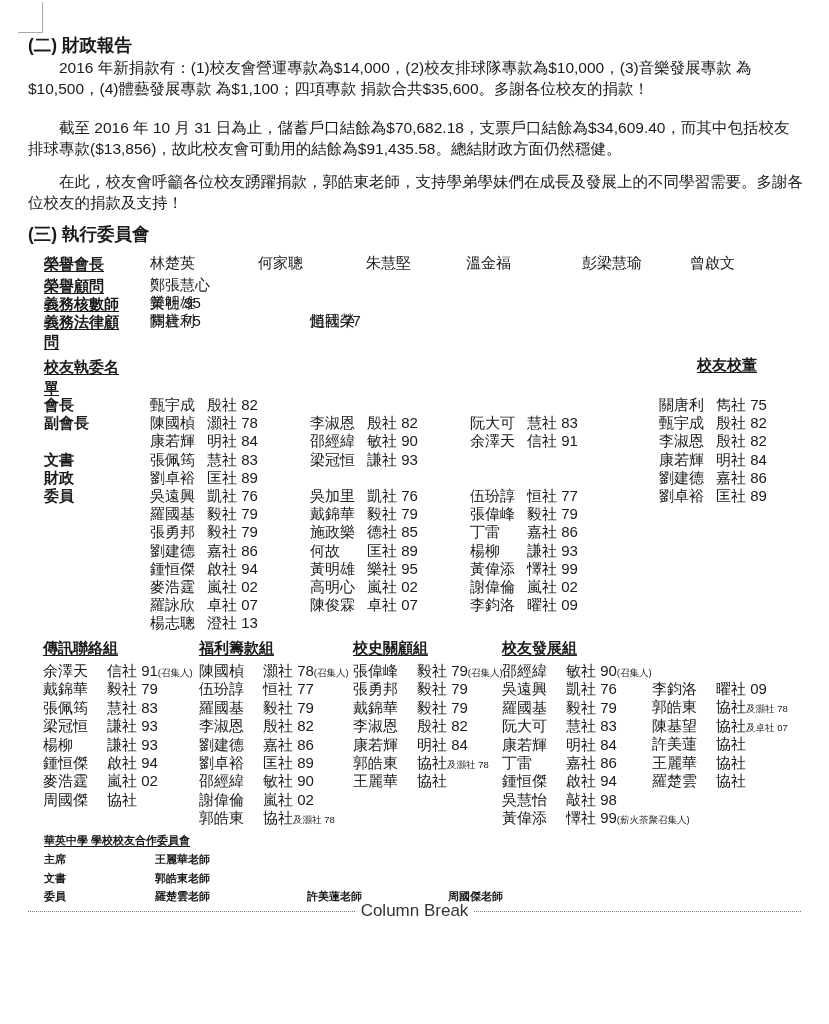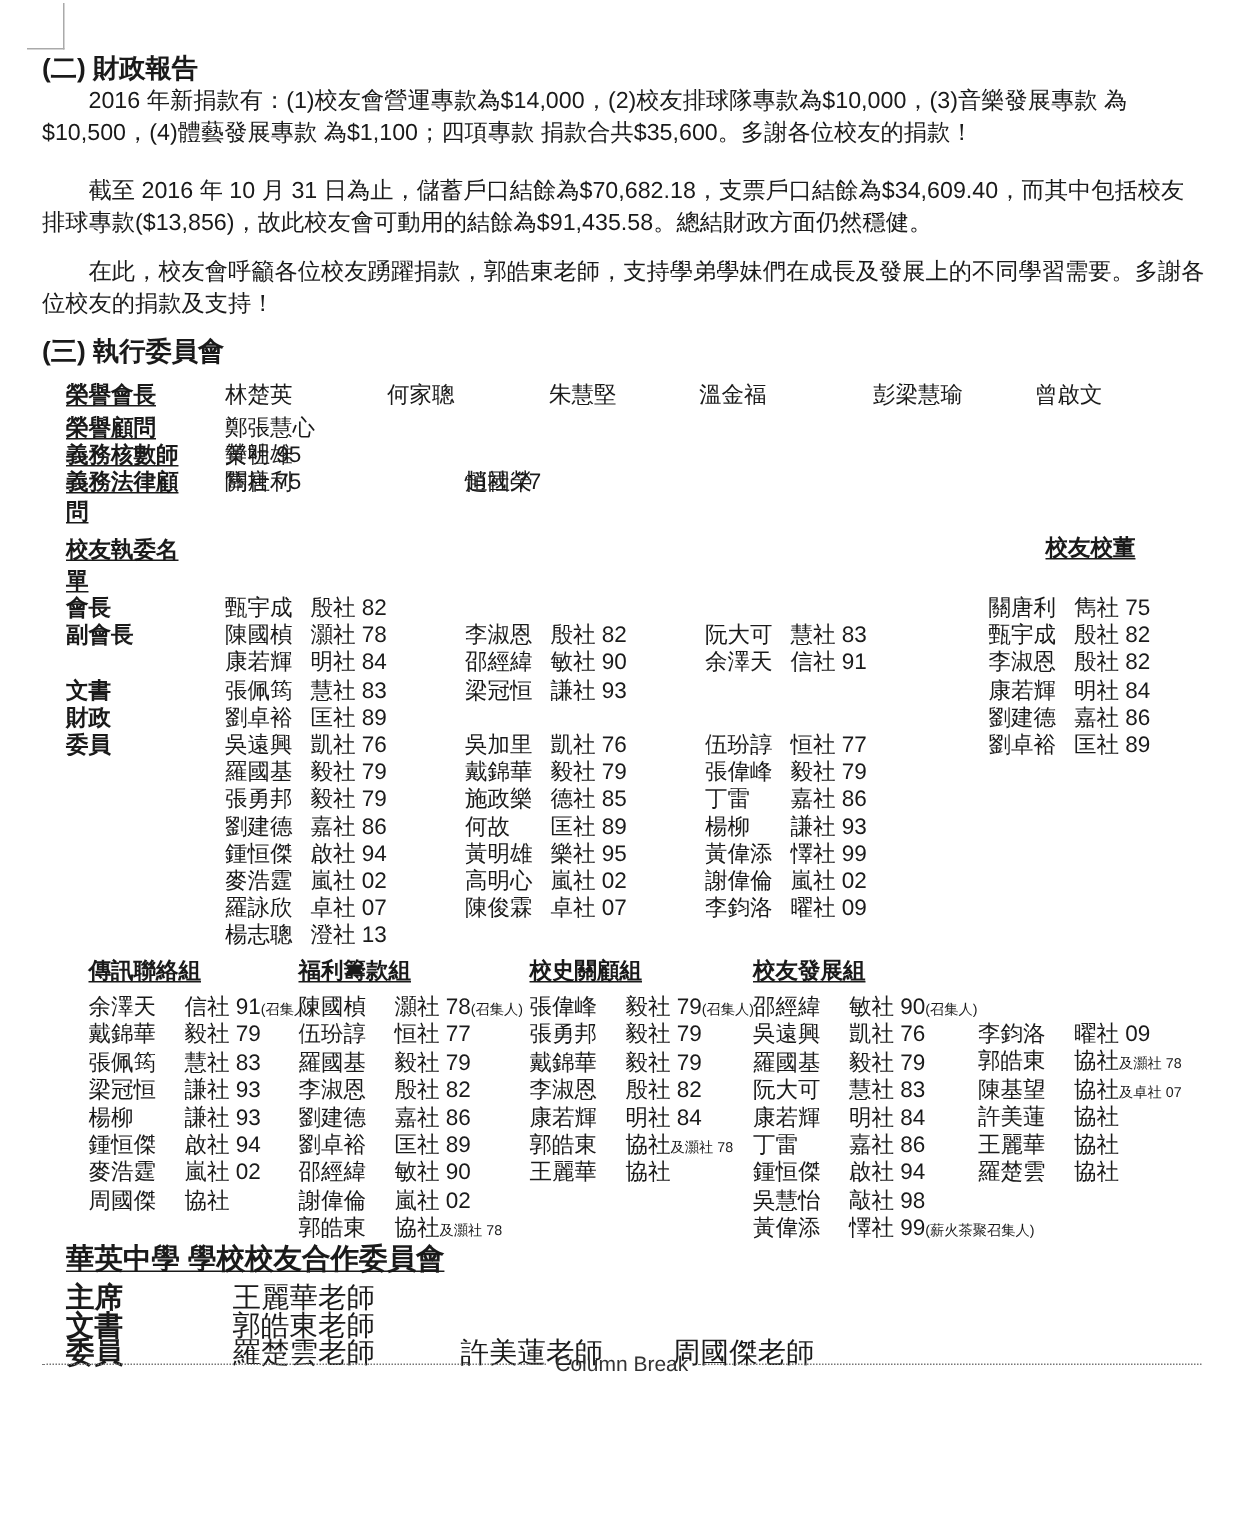--- a/index.html
+++ b/index.html
@@ -34,40 +34,40 @@
   .exec-rows { position:absolute; top:40px; left:0; width:760px; }
   .erow { position:relative; height:18.2px; }
   .erow .cell { position:absolute; top:0; white-space:nowrap; }
   .erow .lab  { left:0; font-weight:bold; }
   .erow .c1 { left:106px; } .erow .c2 { left:266px; } .erow .c3 { left:426px; } .erow .c4 { left:615px; }
   .cell .n { display:inline-block; width:57px; }
 
   
   .groups { left:43px; top:638px; width:786px; font-size:15px; }
   .grp { position:absolute; top:0; }
-  .g1 { left:16px; } .g2 { left:156px; } .g3 { left:310px; } .g4 { left:459px; }
+  .g1 { left:0; } .g2 { left:156px; } .g3 { left:310px; } .g4 { left:459px; }
   .g4b { position:absolute; left:609px; top:42px; }
   .gtitle { font-weight:bold; text-decoration:underline; text-underline-offset:2px;
             line-height:20px; margin-bottom:4px; white-space:nowrap; }
   .grow { height:18.4px; white-space:nowrap; }
   .gn { display:inline-block; width:64px; }
   .gsm { font-size:9.5px; }
 
   
-  .teachers { left:44px; top:830px; width:760px; font-size:19px; }
+  .teachers { left:44px; top:830px; width:760px; font-size:11px; }
   .ttitle { font-weight:bold; text-decoration:underline; text-underline-offset:2px;
             line-height:20px; margin-bottom:2px; white-space:nowrap; }
   .trow { position:relative; height:18.6px; }
-  .trow span { position:absolute; top:0; white-space:nowrap; }
+  .trow span { position:absolute; top:0; white-space:nowrap;font-weight:bold; }
   .trow .lab { left:0; font-weight:bold; }
   .t1 { left:111px; } .t2 { left:263px; } .t3 { left:404px; }
 
   
   .colbreak { left:28px; top:901px; width:773px; display:flex; align-items:center; gap:6px;
-              color:#333; font-size:14px; }
+              color:#333; font-size:17px; }
   .cb-line { flex:1; border-top:1.5px dotted #777; height:0; }
 </style>
 </head>
 <body>
 
 <div class="abs corner"></div>
 
 <div class="abs sec-title" style="top:33px">(二) 財政報告</div>
 <div class="abs para" style="top:57px">2016 年新捐款有：(1)校友會營運專款為$14,000，(2)校友排球隊專款為$10,000，(3)音樂發展專款 為$10,500，(4)體藝發展專款 為$1,100；四項專款 捐款合共$35,600。多謝各位校友的捐款！</div>
 <div class="abs para" style="top:117px">截至 2016 年 10 月 31 日為止，儲蓄戶口結餘為$70,682.18，支票戶口結餘為$34,609.40，而其中包括校友排球專款($13,856)，故此校友會可動用的結餘為$91,435.58。總結財政方面仍然穩健。</div>

